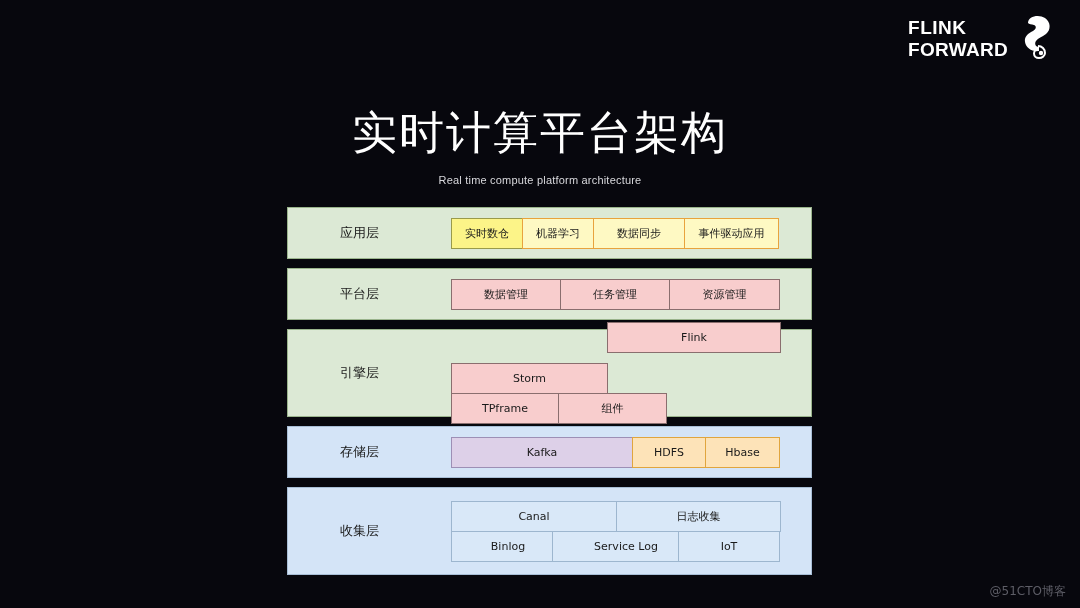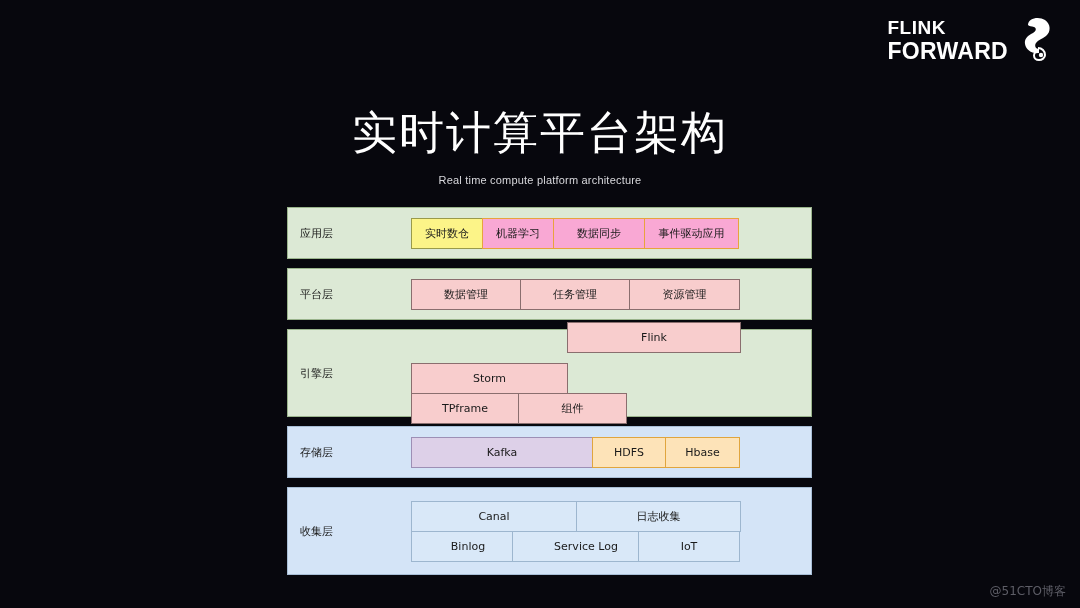--- a/index.html
+++ b/index.html
@@ -31,21 +31,21 @@
     line-height: 1.0;
   }
   #logo .logo-line1 {
     color: #ffffff;
     font-size: 19px;
     font-weight: bold;
     letter-spacing: 0.5px;
   }
   #logo .logo-line2 {
     color: #ffffff;
-    font-size: 23px;
+    font-size: 19px;
     font-weight: bold;
     letter-spacing: 0.3px;
     margin-top: 3px;
   }
   #logo .logo-mark {
     width: 44px;
     height: 46px;
     margin-left: -4px;
     margin-top: -6px;
   }
@@ -89,24 +89,25 @@
     align-items: center;
     margin-bottom: 9px;
   }
   .layer.green  { background: #dce9d5; border: 1px solid #9ab48c; }
   .layer.blue   { background: #d4e4f7; border: 1px solid #a8bed6; }
 
   .layer-label {
     width: 123px;
     flex: 0 0 123px;
     color: #1a1a1a;
-    font-size: 11px;
+    font-size: 13px;
     padding-left: 12px;
     box-sizing: border-box;
     font-family: "DejaVu Sans", "Liberation Sans", sans-serif;
+    margin-left: 40px;
   }
   .layer-body {
     flex: 1 1 auto;
     display: flex;
     flex-direction: column;
   }
   .box-row {
     display: flex;
   }
   .box {
@@ -114,21 +115,21 @@
     display: flex;
     align-items: center;
     justify-content: center;
     color: #1a1a1a;
     font-size: 11px;
     height: 31px;
     font-family: "DejaVu Sans", "Liberation Sans", sans-serif;
     white-space: nowrap;
   }
   
-  .box.peach    { background: #f9a8d4; border: 1px solid #e8a33d; }
+  .box.peach    { background: #fef9c3; border: 1px solid #e8a33d; }
   .box.yellow   { background: #fcf488; border: 1px solid #9a9a4a; }
   .box.pink     { background: #f8cdcd; border: 1px solid #8a6e6e; }
   .box.lavender { background: #ddd0e8; border: 1px solid #9d8fb5; }
   .box.orange   { background: #fde3b8; border: 1px solid #e0a53e; }
   .box.lightblue{ background: #d9e8f8; border: 1px solid #9db6cf; }
 
   
   .box-row .box + .box { margin-left: -1px; }
   
   .box-row + .box-row  { margin-top: -1px; }

